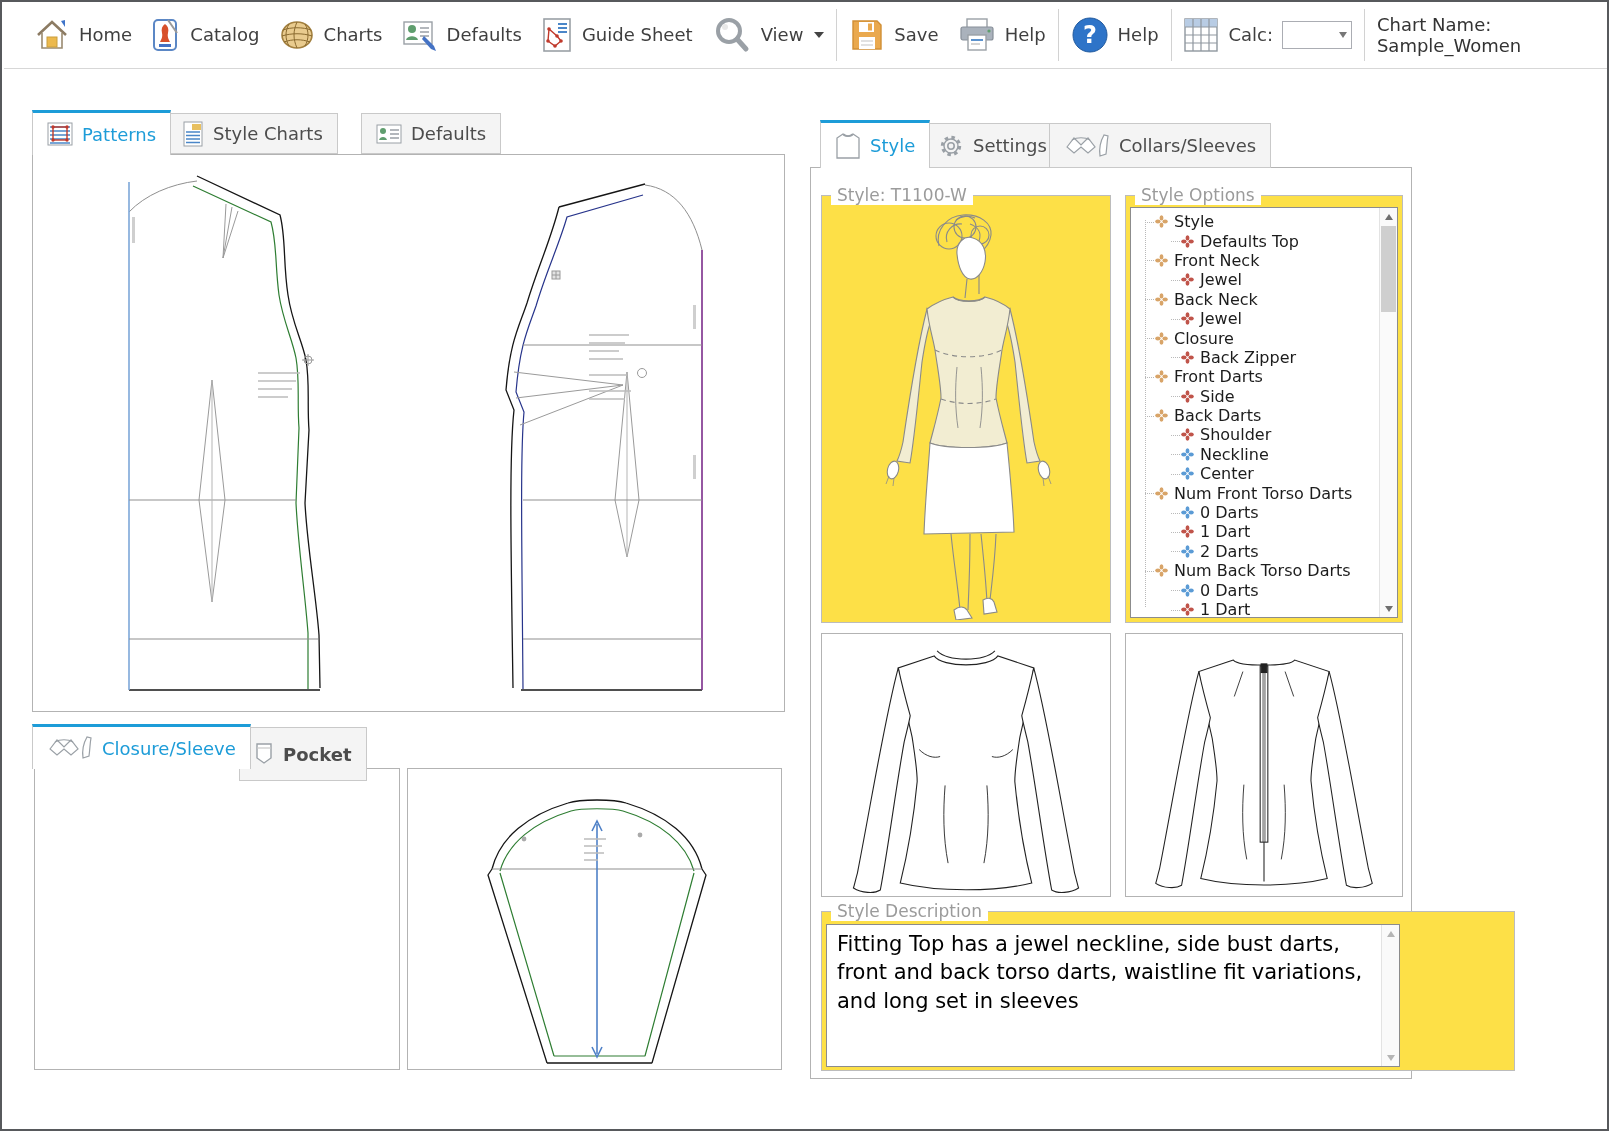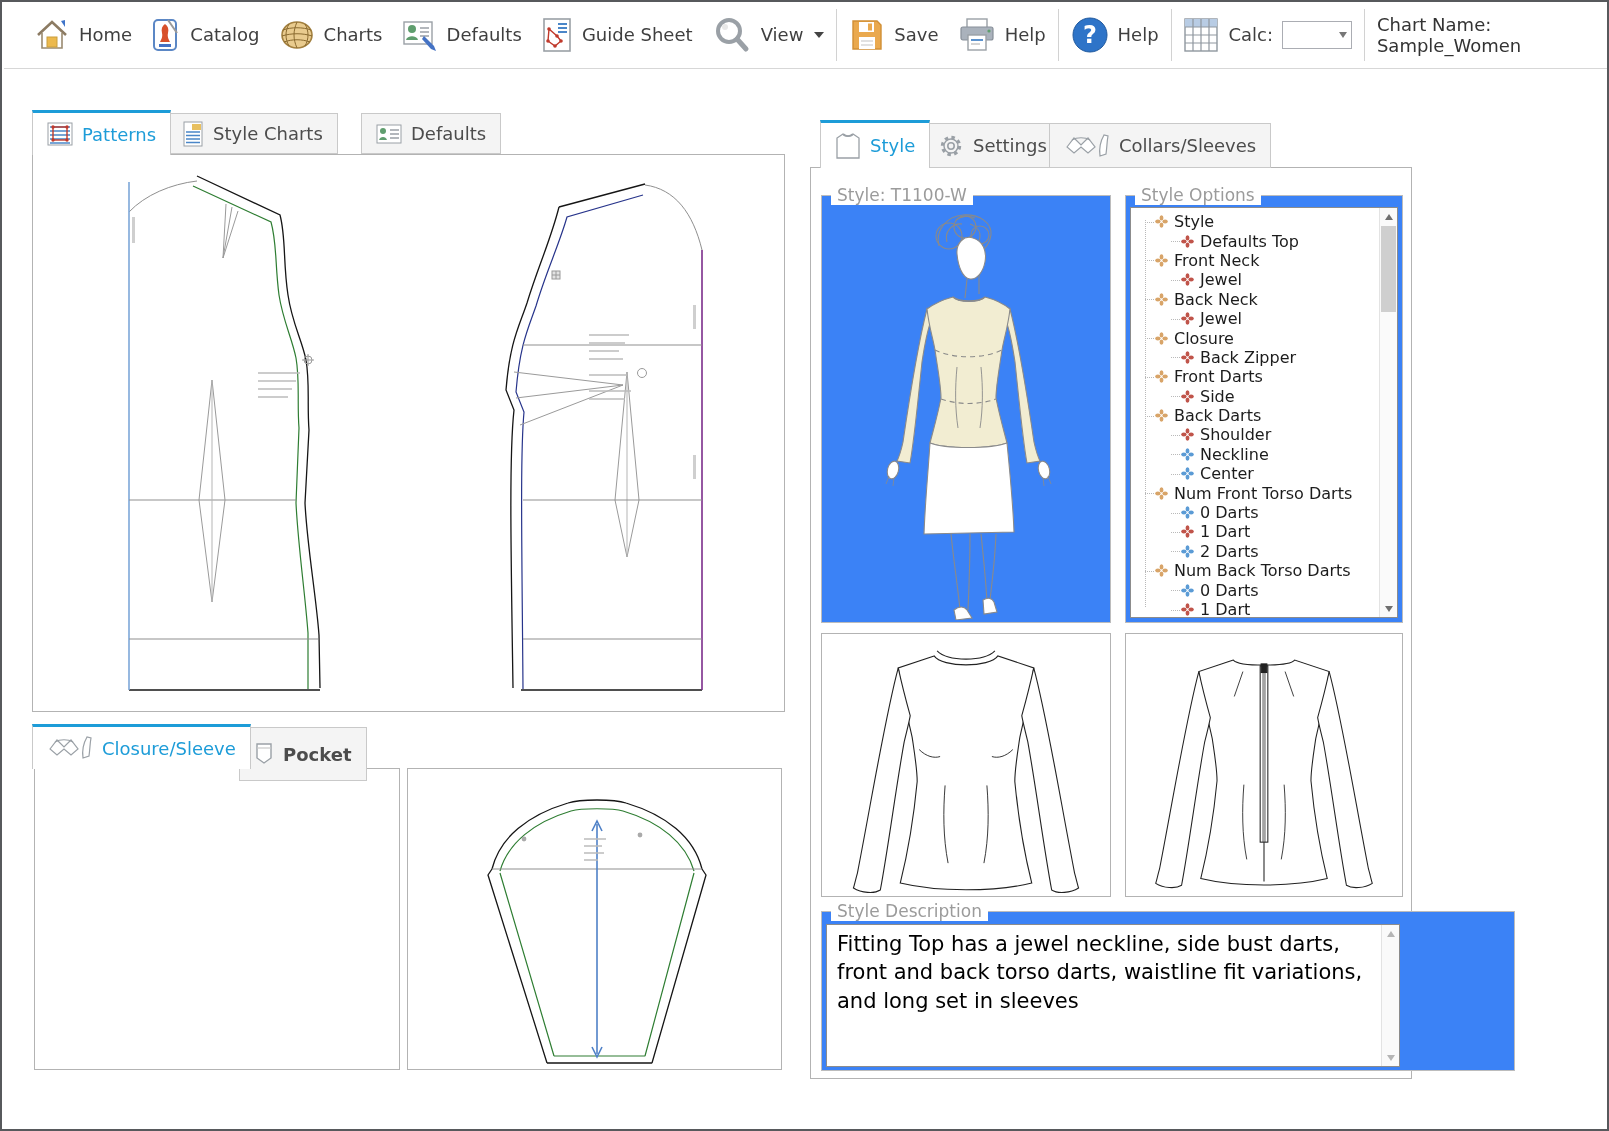--- a/index.html
+++ b/index.html
@@ -19,21 +19,21 @@
   .caret{display:inline-block;width:0;height:0;border-left:5px solid transparent;border-right:5px solid transparent;border-top:6px solid #444;margin-left:2px;}
   .calc-select{width:64px;height:26px;border:1px solid #abadb3;background:#fff;display:flex;align-items:center;justify-content:flex-end;padding-right:4px;}
   .calc-select .caret{border-top-color:#777;border-left-width:4px;border-right-width:4px;}
   .chart-name{font-size:18px;color:#333;}
   
   .tab{display:flex;align-items:center;gap:9px;padding:0 14px;font-size:18px;color:#4c4c4c;
        background:#f4f4f4;border:1px solid #c9c9c9;z-index:1;}
   .tab.active{background:#fff;border-bottom:none;border-top:3px solid #1d9cd8;color:#1d9cd8;z-index:3;}
   
   .panelbox{border:1px solid #b3b3b3;background:#fff;}
-  .fieldset{border:1px solid #bcbcbc;background:#3b82f6;}
+  .fieldset{border:1px solid #bcbcbc;background:#fde047;}
   .fieldset>.legend{position:absolute;top:-11px;left:9px;background:#fff;padding:0 6px;font-size:17px;color:#9b9b9b;white-space:nowrap;}
   .innerbox{border:1px solid #8c8c8c;background:#fff;}
   
   .tree{position:absolute;left:0;top:4px;right:17px;bottom:0;margin:0;padding:0;list-style:none;overflow:hidden;}
   .tree::before{content:"";position:absolute;left:14px;top:8px;bottom:10px;border-left:1px dotted #b9b9b9;}
   .tree-item{display:flex;align-items:center;gap:6px;height:19.4px;position:relative;font-size:16px;color:#1c1c1c;}
   .tree-item.lvl1{padding-left:24px;}
   .tree-item.lvl2{padding-left:50px;}
   .tree-item::before{content:"";position:absolute;top:50%;border-top:1px dotted #b9b9b9;}
   .tree-item.lvl1::before{left:14px;width:9px;}

